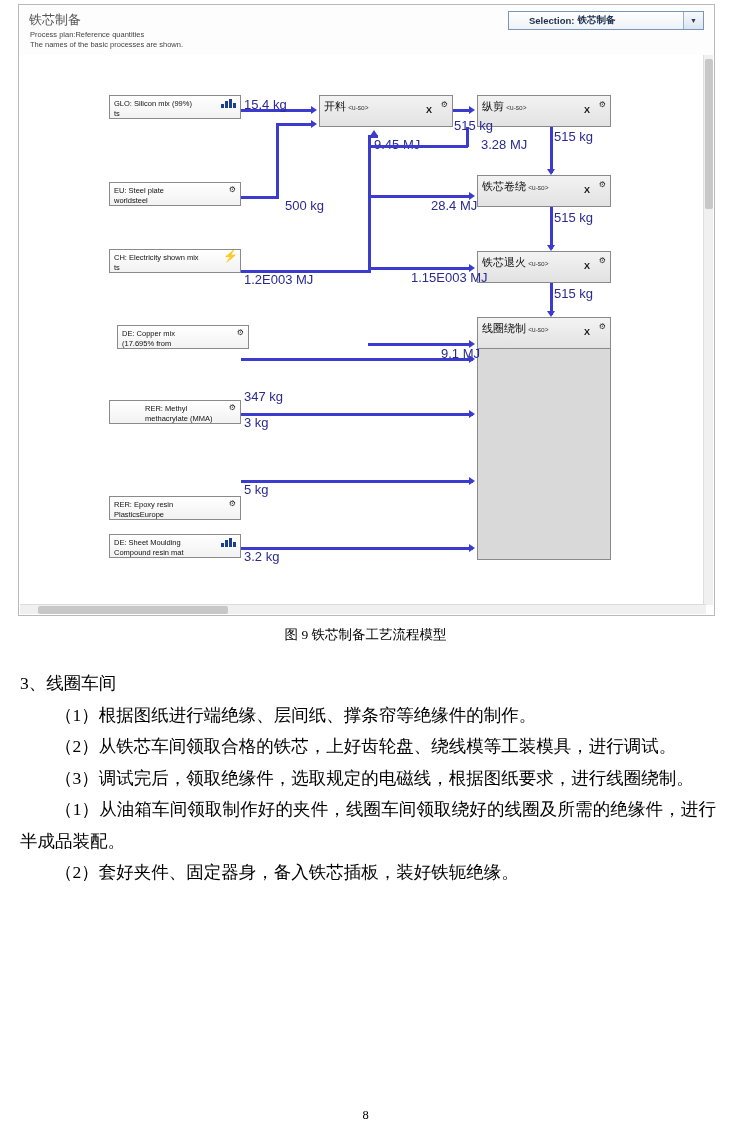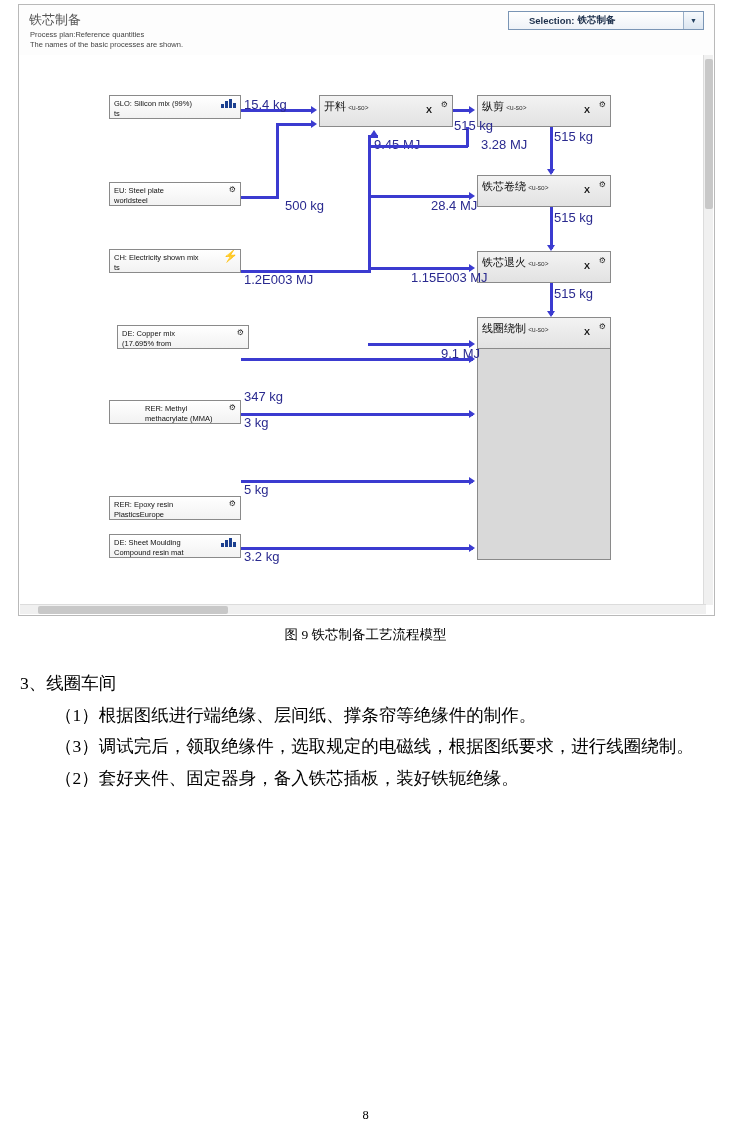--- a/index.html
+++ b/index.html
@@ -424,17 +424,19 @@
   <div class="hscroll">
     <div class="hthumb"></div>
   </div>
 </div>
 
 <div class="caption">图 9  铁芯制备工艺流程模型</div>
 
 <div class="body-text">
   <p>3、线圈车间</p>
   <p class="indent">（1）根据图纸进行端绝缘、层间纸、撑条帘等绝缘件的制作。</p>
+  <p class="indent">（2）从铁芯车间领取合格的铁芯，上好齿轮盘、绕线模等工装模具，进行调试。</p>
   <p class="indent">（3）调试完后，领取绝缘件，选取规定的电磁线，根据图纸要求，进行线圈绕制。</p>
+  <p class="indent">（1）从油箱车间领取制作好的夹件，线圈车间领取绕好的线圈及所需的绝缘件，进行半成品装配。</p>
   <p class="indent">（2）套好夹件、固定器身，备入铁芯插板，装好铁轭绝缘。</p>
 </div>
 
 <div class="pagenum">8</div>
 
 </body></html>

